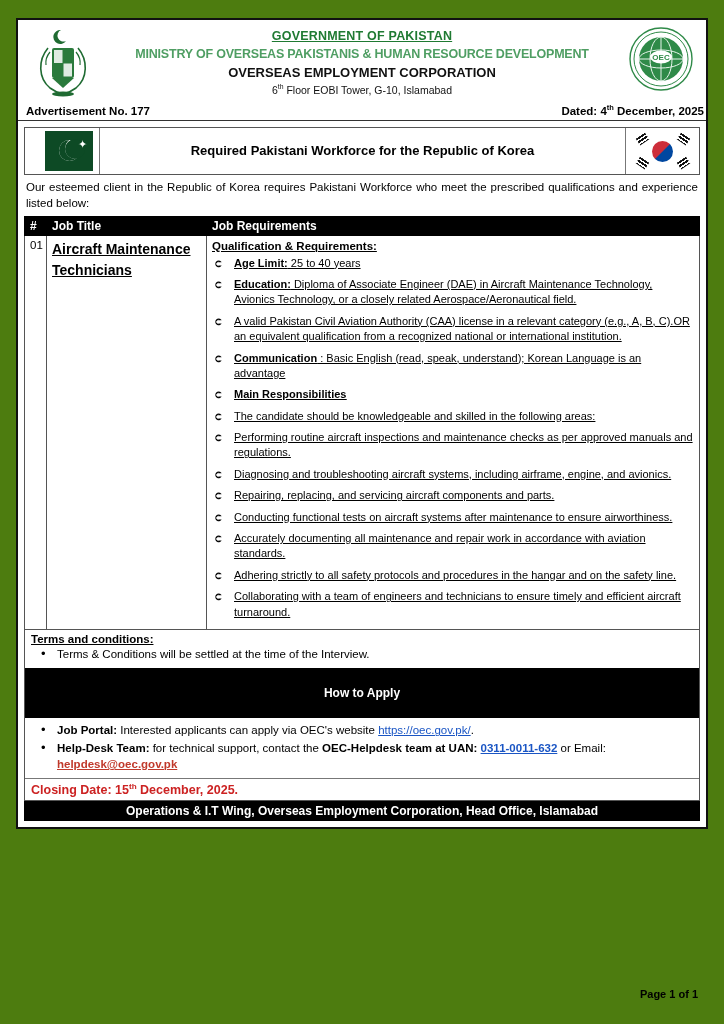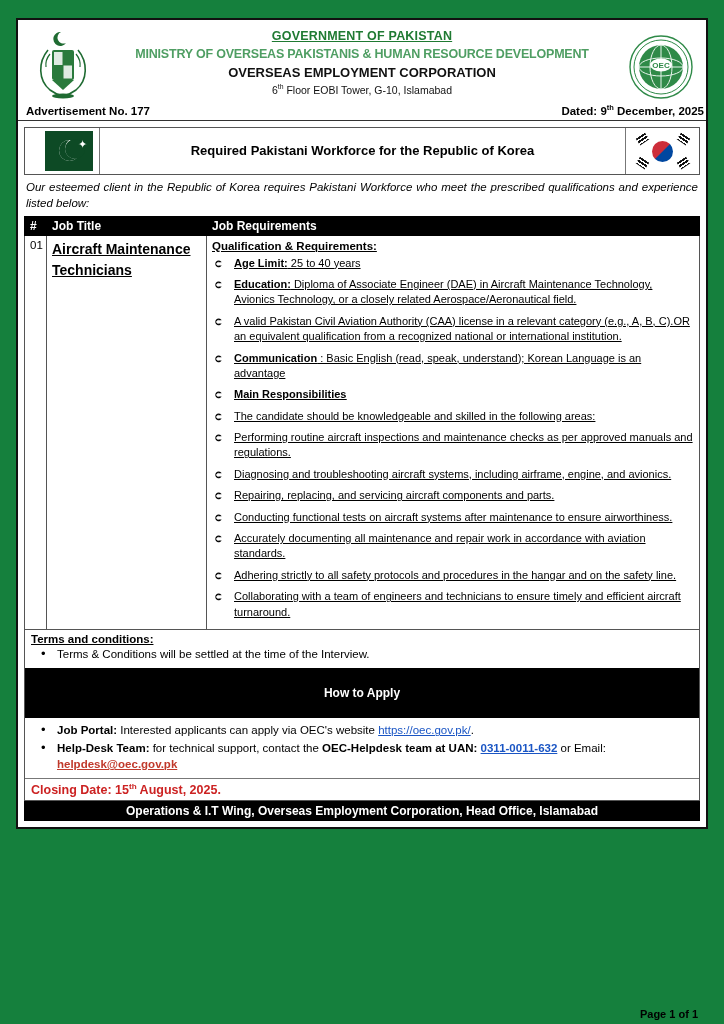--- a/index.html
+++ b/index.html
@@ -15,21 +15,21 @@
     color: #000000;
     overflow: hidden;
   }
 
   .page {
     position: relative;
     width: 724px;
     height: 1024px;
     box-sizing: border-box;
     padding: 18px 16px 0 16px;
-    background: #15803d;
+    background: #4d7c0f;
   }
 
   
   .doc-frame {
     border: 2px solid #111;
     box-sizing: border-box;
     width: 692px;
     margin: 0 auto;
     background: #fff;
   }
@@ -39,21 +39,21 @@
     display: flex;
     align-items: center;
     padding: 6px 8px 2px 8px;
     box-sizing: border-box;
   }
   .crest, .oec-logo {
     flex: 0 0 auto;
     width: 74px;
     height: 74px;
     display: flex;
-    align-items: flex-end;
+    align-items: flex-start;
     justify-content: center;
   }
   .masthead-text {
     flex: 1 1 auto;
     text-align: center;
     line-height: 1.25;
   }
   .gov-line {
     color: #1f7a32;
     font-weight: bold;
@@ -172,21 +172,20 @@
   .kr-bar.b2 { right: 5px; top: 4px;  transform: rotate(34deg); }
   .kr-bar.b3 { left: 5px;  bottom: 4px; transform: rotate(34deg); }
   .kr-bar.b4 { right: 5px; bottom: 4px; transform: rotate(-34deg); }
 
   
   .intro {
     font-size: 11.5px;
     line-height: 1.38;
     text-align: justify;
     padding: 5px 8px 4px 8px;
-    font-style: italic;
   }
 
   
   table.jobs {
     width: calc(100% - 12px);
     margin: 0 6px;
     border-collapse: collapse;
     table-layout: fixed;
   }
   table.jobs th {
@@ -325,21 +324,21 @@
     font-size: 12px;
     font-weight: bold;
     text-align: center;
     padding: 3px 0;
     margin: 0 6px 6px 6px;
   }
 
   .page-num {
     position: absolute;
     right: 26px;
-    bottom: 4px;
+    bottom: 24px;
     font-size: 11px;
     font-weight: bold;
   }
 
   
   .crest svg, .oec-logo svg { display:block; }
 </style>
 </head>
 <body>
 
@@ -396,21 +395,21 @@
             <line x1="33" y1="11" x2="33" y2="55"></line>
           </g>
           <ellipse cx="33" cy="31" rx="11" ry="6.5" fill="#ffffff"></ellipse>
           <text x="33" y="34" font-size="8" font-weight="bold" text-anchor="middle" fill="#2f8a48" font-family="Liberation Sans, sans-serif">OEC</text>
         </svg>
       </div>
     </div>
 
     <div class="adv-row">
       <div>Advertisement No. 177</div>
-      <div><span>Dated: 9</span><sup>th</sup><span> December, 2025</span></div>
+      <div><span>Dated: 4</span><sup>th</sup><span> December, 2025</span></div>
     </div>
 
     <div class="title-band">
       <div class="flag-cell">
         <span class="pk-flag">
           <span class="green"></span>
           <span class="moon"></span>
           <span class="star">✦</span>
         </span>
       </div>
@@ -481,21 +480,21 @@
         <ul class="dots">
           <li>
             <b>Job Portal:</b><span> Interested applicants can apply via OEC's website </span><a class="link" href="#">https://oec.gov.pk/</a><span>.</span>
           </li>
           <li>
             <b>Help-Desk Team:</b><span> for technical support, contact the </span><b>OEC-Helpdesk team at UAN:</b> <span class="blue-bold">0311-0011-632</span><span> or Email:</span><br><a class="red-link" href="#">helpdesk@oec.gov.pk</a>
           </li>
         </ul>
       </div>
 
-      <div class="closing"><span>Closing Date:</span><span>  15</span><sup>th</sup><span> August, 2025.</span></div>
+      <div class="closing"><span>Closing Date:</span><span>  15</span><sup>th</sup><span> December, 2025.</span></div>
     </div>
 
     <div class="footer-band">Operations &amp; I.T Wing, Overseas Employment Corporation, Head Office, Islamabad</div>
 
   </div>
 
   <div class="page-num">Page 1 of 1</div>
 </div>
 
 </body></html>

